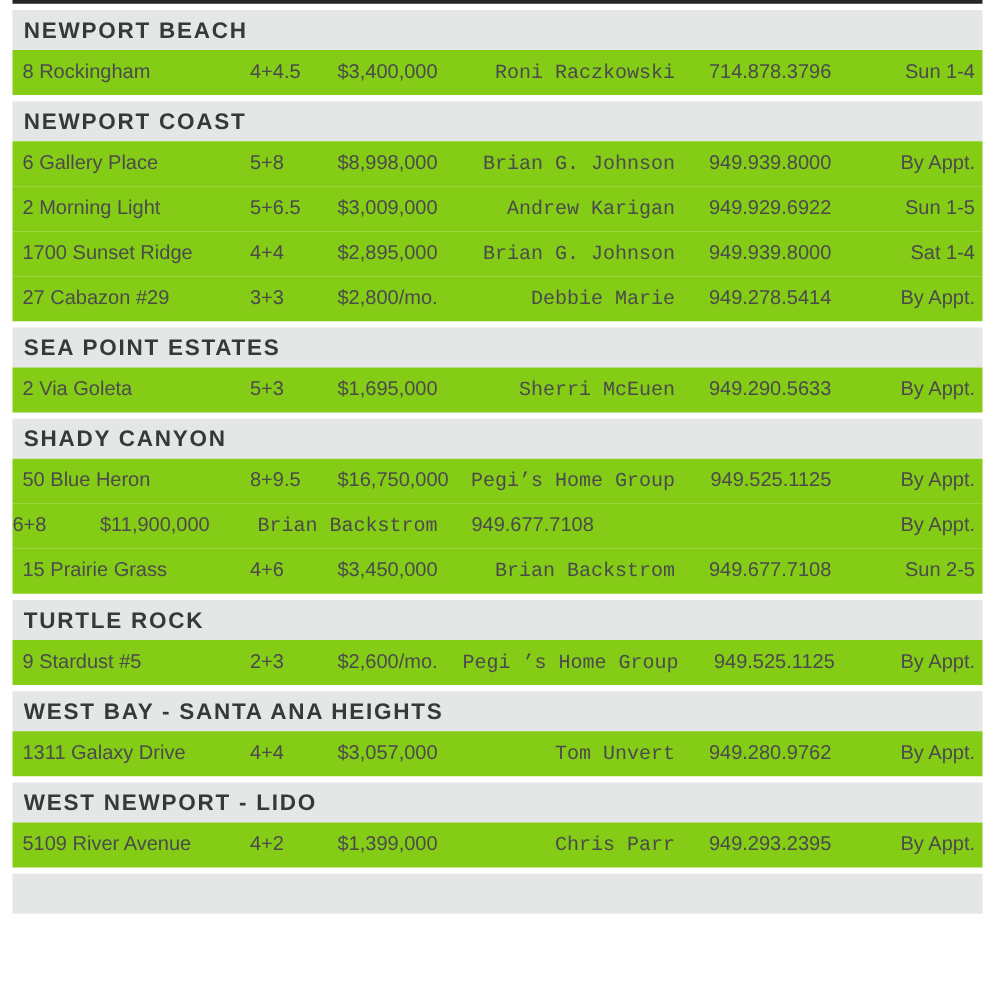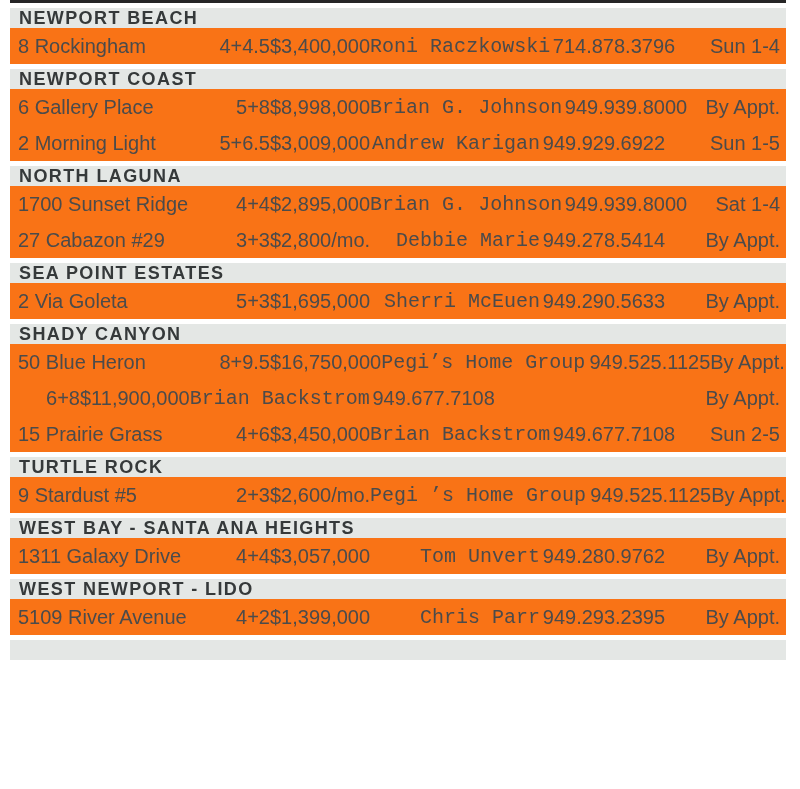--- a/index.html
+++ b/index.html
@@ -13,45 +13,45 @@
   }
   .wrap {
     margin: 0 14px 0 10px; 
   }
   .top-rule {
     height: 3px;
     background: #262626;
     margin-bottom: 4px;
   }
   .section-bar {
-    height: 20px;
+    height: 32px;
     background: #e4e7e5;
     display: flex;
     align-items: center;
     margin-top: 5px;
   }
   .section-title {
     font-size: 18px;
     font-weight: bold;
     letter-spacing: 1.4px;
     color: #35393a;
     padding-left: 9px;
     white-space: nowrap;
   }
   .row {
     height: 36px;
     display: flex;
     align-items: center;
-    font-size: 20px;
+    font-size: 16px;
     color: #4b4b4b;
-    background: #f97316;
+    background: #84cc16;
   }
   .cell { box-sizing: border-box; white-space: nowrap; }
   .cell.address { flex: 0 0 190px; text-align: left;  padding-left: 8px; }
-  .cell.beds    { flex: 0 0 70px;  text-align: right; }
+  .cell.beds    { flex: 0 0 70px;  text-align: left; }
   .cell.price   { flex: 0 0 100px; text-align: left; }
   .cell.agent   { flex: 0 0 170px; text-align: right; font-family: Liberation Mono, monospace; }
   .cell.phone   { flex: 0 0 125px; text-align: right; }
   .cell.open    { flex: 1;         text-align: right; padding-right: 6px; }
   .section-bar.partial {  }
 </style>
 </head>
 <body>
 
 <div class="wrap">
@@ -92,23 +92,20 @@
     <span class="cell beds">5+6.5</span>
     <span class="cell price">$3,009,000</span>
     <span class="cell agent">Andrew Karigan</span>
     <span class="cell phone">949.929.6922</span>
     <span class="cell open">Sun 1-5</span>
   </div>
 </div>
   </section>
 
   <section class="section">
-    <div class="section-bar">
-      <span class="section-title">NORTH LAGUNA</span>
-    </div>
     <div class="rows">
   <div class="row">
     <span class="cell address">1700 Sunset Ridge</span>
     <span class="cell beds">4+4</span>
     <span class="cell price">$2,895,000</span>
     <span class="cell agent">Brian G. Johnson</span>
     <span class="cell phone">949.939.8000</span>
     <span class="cell open">Sat 1-4</span>
   </div>
 </div>

